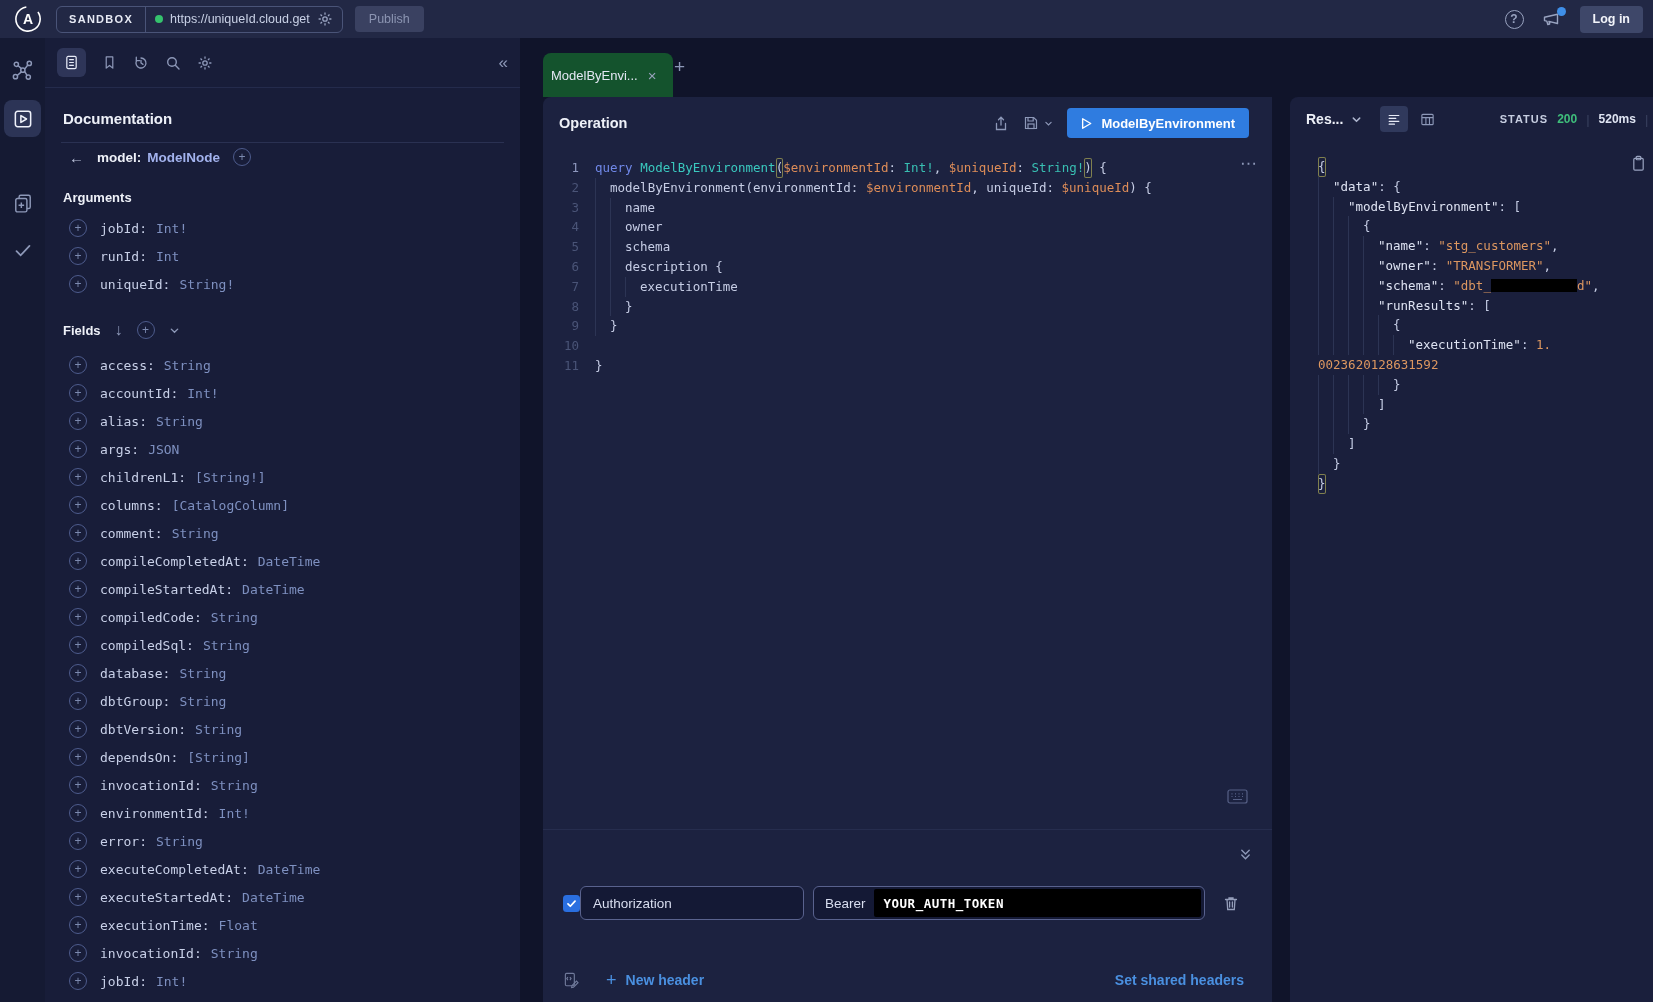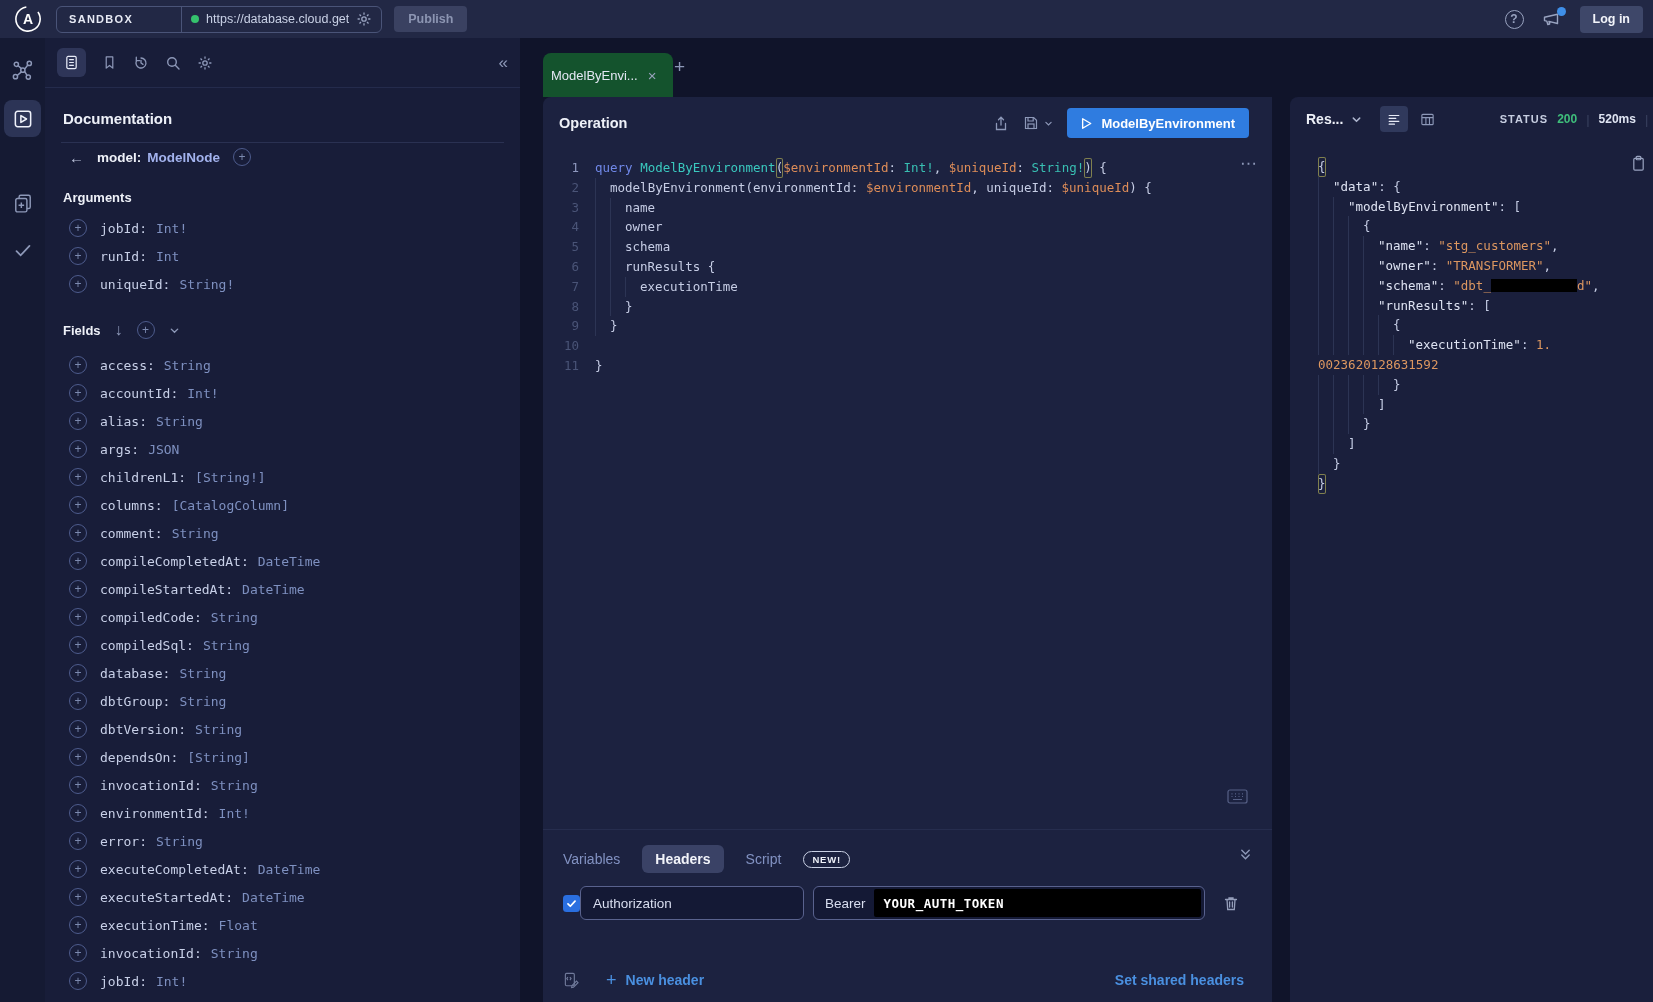--- a/index.html
+++ b/index.html
@@ -3,26 +3,26 @@
 <meta charset="utf-8">
 <style>
   * { margin:0; padding:0; box-sizing:border-box; }
   html,body { background:#0d1126; font-family:"Liberation Sans",sans-serif; }
   #app { position:relative; width:1653px; height:1002px; overflow:hidden; background:#10142a; }
   svg { display:block; }
 
   
   #topbar { position:absolute; left:0; top:0; width:1653px; height:38px; background:#222845; display:flex; align-items:center; }
   .logo-wrap { width:56px; display:flex; justify-content:center; }
-  .sbx-group { display:flex; align-items:center; height:27px; border:1px solid #4a5478; border-radius:6px; overflow:hidden;gap:36px; }
+  .sbx-group { display:flex; align-items:center; height:27px; border:1px solid #4a5478; border-radius:6px; overflow:hidden; }
   .sbx-label { padding:0 12px; font-size:11px; font-weight:bold; letter-spacing:1.3px; color:#e8ebf5; }
   .sbx-url { display:flex; align-items:center; gap:7px; height:100%; padding:0 9px; border-left:1px solid #4a5478; max-width:212px; }
   .gdot { width:8px; height:8px; border-radius:50%; background:#35c26d; flex:none; }
   .url-text { font-size:12.5px; color:#c9d1e6; white-space:nowrap; overflow:hidden; max-width:150px; }
-  .btn-publish { margin-left:12px; height:26px; padding:0 14px; background:#3a4161; border-radius:4px; color:#8c95b2; font-size:12.5px; font-weight:bold; display:flex; align-items:center; }
+  .btn-publish { margin-left:12px; height:26px; padding:0 14px; background:#3a4161; border-radius:4px; color:#8c95b2; font-size:12.5px; font-weight:normal; display:flex; align-items:center; }
   .top-right { margin-left:auto; display:flex; align-items:center; gap:18px; padding-right:10px; }
   .icon-btn { color:#99a3c0; position:relative; display:flex; align-items:center; justify-content:center; }
   .noti-dot { position:absolute; top:-3px; right:-4px; width:9px; height:9px; border-radius:50%; background:#3f8fe8; }
   .btn-login { height:27px; padding:0 13px; background:#3e4769; border-radius:4px; color:#f2f4fa; font-size:12.5px; font-weight:bold; display:flex; align-items:center; }
   .help-circle { width:19px; height:19px; border:1.4px solid #99a3c0; border-radius:50%; font-size:12px; font-weight:bold; color:#99a3c0; display:flex; align-items:center; justify-content:center; }
 
   
   #rail { position:absolute; left:0; top:38px; width:45px; height:964px; background:#151a33; }
   .rail-item { position:absolute; left:0; width:45px; display:flex; justify-content:center; color:#8d98b8; }
   .rail-pill { position:absolute; left:4px; width:37px; height:37px; background:#2c3456; border-radius:8px; display:flex; align-items:center; justify-content:center; color:#eef1fa; }
@@ -118,21 +118,21 @@
     <div class="logo-wrap">
       <svg width="28" height="28" viewBox="0 0 30 30">
         <circle cx="15" cy="15" r="13" fill="none" stroke="#fff" stroke-width="1.7" stroke-dasharray="67 15" transform="rotate(-35 15 15)"></circle>
         <text x="15" y="20.5" text-anchor="middle" font-size="15" font-weight="bold" fill="#fff" font-family="Liberation Sans">A</text>
       </svg>
     </div>
     <div class="sbx-group">
       <span class="sbx-label">SANDBOX</span>
       <div class="sbx-url">
         <span class="gdot"></span>
-        <span class="url-text">https://database.cloud.get</span>
+        <span class="url-text">https://uniqueId.cloud.get</span>
         <span class="icon-btn">
           <svg width="16" height="16" viewBox="0 0 16 16" fill="none" stroke="currentColor" stroke-width="1.3">
             <circle cx="8" cy="8" r="2.2"></circle>
             <path d="M8 1.6v2.2M8 12.2v2.2M1.6 8h2.2M12.2 8h2.2M3.5 3.5l1.5 1.5M11 11l1.5 1.5M12.5 3.5L11 5M5 11l-1.5 1.5"></path>
           </svg>
         </span>
       </div>
     </div>
     <div class="btn-publish">Publish</div>
     <div class="top-right">
@@ -407,42 +407,36 @@
       </div>
     </div>
     <span class="kebab">⋯</span>
 
     <div id="code-lines">
         <div class="cl"><span class="ln act">1</span><span class="c-kw">query </span><span class="c-op">ModelByEnvironment</span><span class="c-brk">(</span><span class="c-var">$environmentId</span><span class="c-pn">: </span><span class="c-ty">Int!</span><span class="c-pn">, </span><span class="c-var">$uniqueId</span><span class="c-pn">: </span><span class="c-ty">String!</span><span class="c-brk">)</span><span class="c-pn"> {</span></div>
         <div class="cl"><span class="ln">2</span><span class="guide"></span><span class="c-pn">modelByEnvironment(environmentId: </span><span class="c-var">$environmentId</span><span class="c-pn">, uniqueId: </span><span class="c-var">$uniqueId</span><span class="c-pn">) {</span></div>
         <div class="cl"><span class="ln">3</span><span class="guide"></span><span class="guide"></span><span class="c-pn">name</span></div>
         <div class="cl"><span class="ln">4</span><span class="guide"></span><span class="guide"></span><span class="c-pn">owner</span></div>
         <div class="cl"><span class="ln">5</span><span class="guide"></span><span class="guide"></span><span class="c-pn">schema</span></div>
-        <div class="cl"><span class="ln">6</span><span class="guide"></span><span class="guide"></span><span class="c-pn">runResults {</span></div>
+        <div class="cl"><span class="ln">6</span><span class="guide"></span><span class="guide"></span><span class="c-pn">description {</span></div>
         <div class="cl"><span class="ln">7</span><span class="guide"></span><span class="guide"></span><span class="guide"></span><span class="c-pn">executionTime</span></div>
         <div class="cl"><span class="ln">8</span><span class="guide"></span><span class="guide"></span><span class="c-pn">}</span></div>
         <div class="cl"><span class="ln">9</span><span class="guide"></span><span class="c-pn">}</span></div>
         <div class="cl"><span class="ln">10</span></div>
         <div class="cl"><span class="ln">11</span><span class="c-pn">}</span></div>
       </div>
 
     <span class="kbd-ic">
       <svg width="21" height="15" viewBox="0 0 21 15" fill="none" stroke="currentColor" stroke-width="1.2">
         <rect x="1" y="1" width="19" height="13" rx="2"></rect>
         <path d="M4.5 4.8h1M8 4.8h1M11.5 4.8h1M15 4.8h1M4.5 7.5h1M8 7.5h1M11.5 7.5h1M15 7.5h1M6 10.5h9"></path>
       </svg>
     </span>
     <div class="op-divider"></div>
 
-    <div class="btabs" id="bottom-tabs">
-        <span class="btab">Variables</span>
-        <span class="btab act">Headers</span>
-        <span class="btab">Script</span>
-        <span class="newbadge">NEW!</span>
-      </div>
     <span class="collapse-dn">
       <svg width="13" height="14" viewBox="0 0 14 15" fill="none" stroke="currentColor" stroke-width="1.5" stroke-linecap="round">
         <path d="M3 3.5l4 4 4-4M3 8.5l4 4 4-4"></path>
       </svg>
     </span>
 
     <div class="hdr-row">
       <span class="chk">
         <svg width="11" height="11" viewBox="0 0 14 14" fill="none" stroke="#fff" stroke-width="2.2" stroke-linecap="round" stroke-linejoin="round">
             <path d="M2.5 7.5l3 3 6-6.5"></path>

